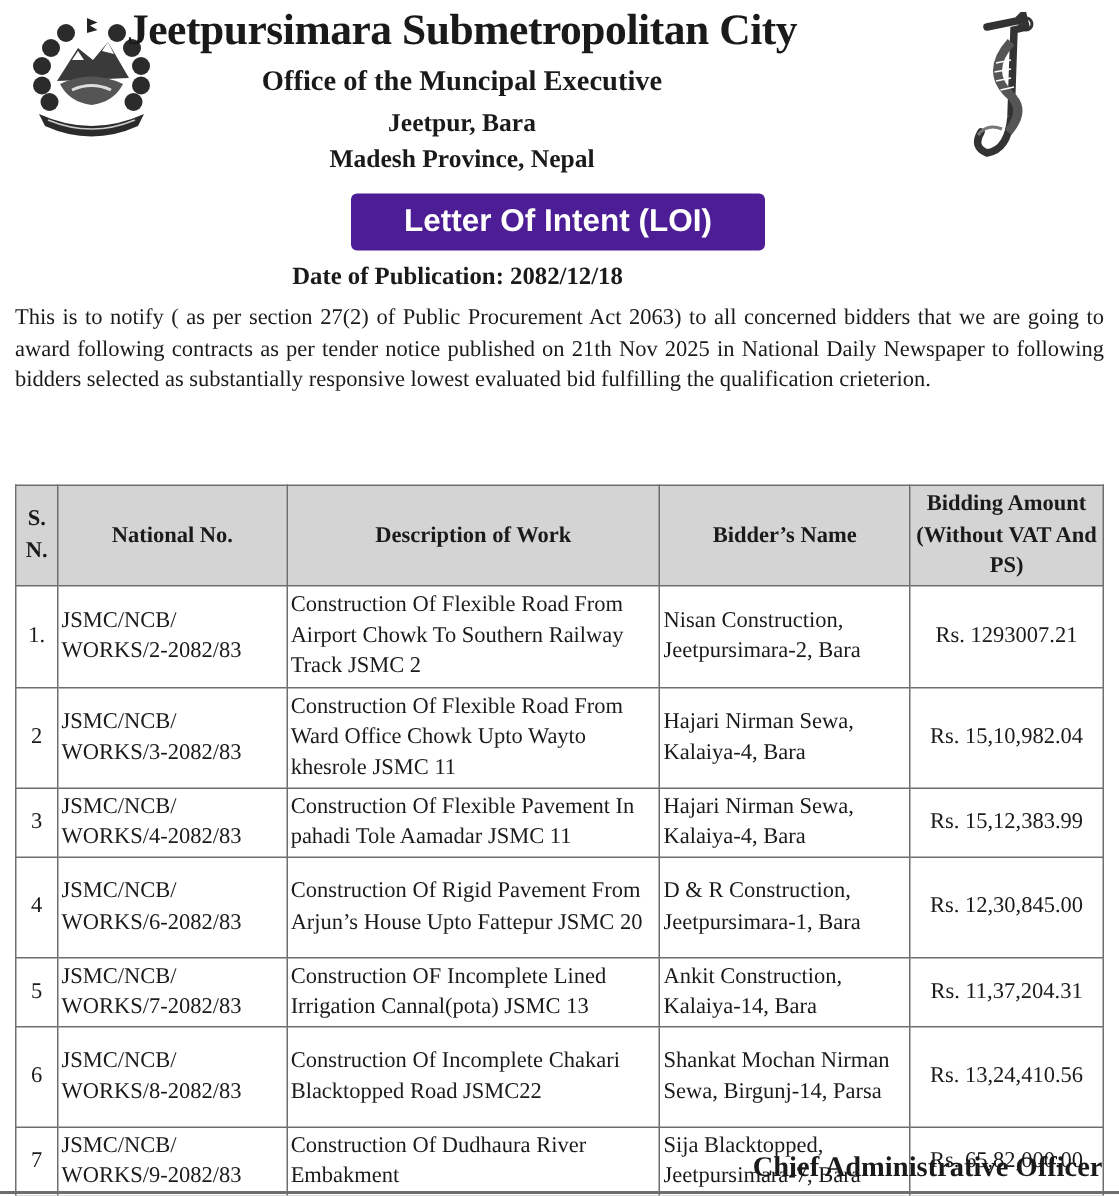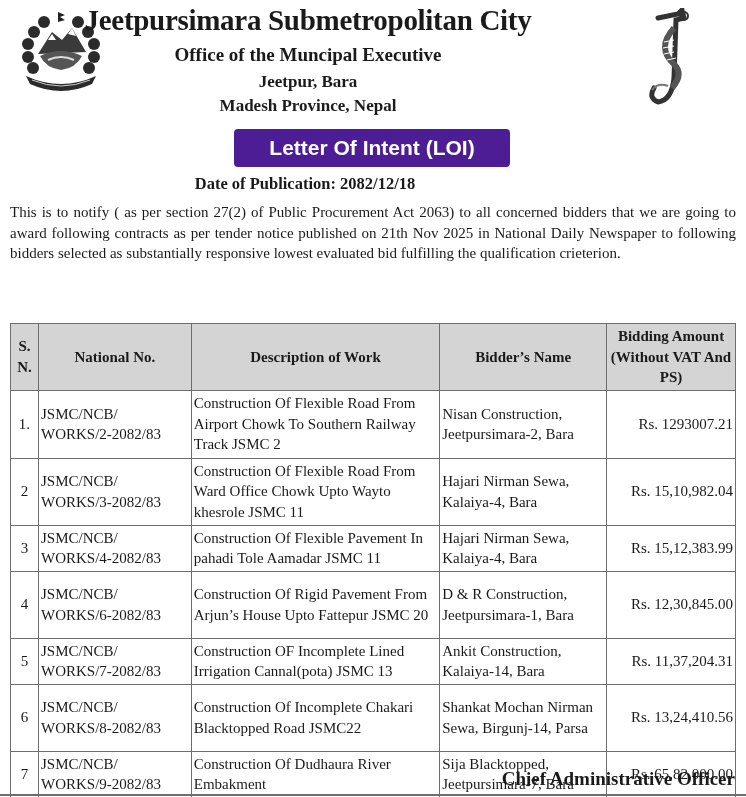--- a/index.html
+++ b/index.html
@@ -19,21 +19,21 @@
   .pubdate { position:absolute; left:0; width:610px; top:174px; text-align:center;
              font-weight:bold; font-size:16.5px; }
   .notice { position:absolute; left:10px; top:202px; width:726px; font-size:15px;
             line-height:20.5px; text-align:justify; }
   table.loi-table { position:absolute; left:10px; top:291px; width:726px;
                     border-collapse:collapse; font-size:15px;margin-top:32px; }
   .loi-table th, .loi-table td { border:1.5px solid #6e6e6e; padding:2px 2px; line-height:20.5px; vertical-align:middle; }
   .loi-table th { background:#d4d4d4; font-weight:bold; text-align:center; height:60px; }
   .loi-table td.sn { text-align:center; padding:2px 2px; }
   .loi-table td.cn { text-align:left; }
-  .loi-table td.amt { text-align:right; white-space:nowrap; }
+  .loi-table td.amt { text-align:center; white-space:nowrap; }
   .loi-table td.desc, .loi-table td.bid { text-align:left; }
   .signoff { position:absolute; right:11px; top:768px; font-weight:bold; font-size:19px;margin-left:44px; }
   .bottom-rule { position:absolute; left:0; top:794px; width:746px; height:2px; background:#6e6e6e; }
 </style>
 </head>
 <body>
 
 <svg class="emblem" viewBox="0 0 86 82">
   <circle cx="43" cy="40" r="36" fill="#ffffff" stroke="#333" stroke-width="0"></circle>
   <g fill="#2b2b2b">

